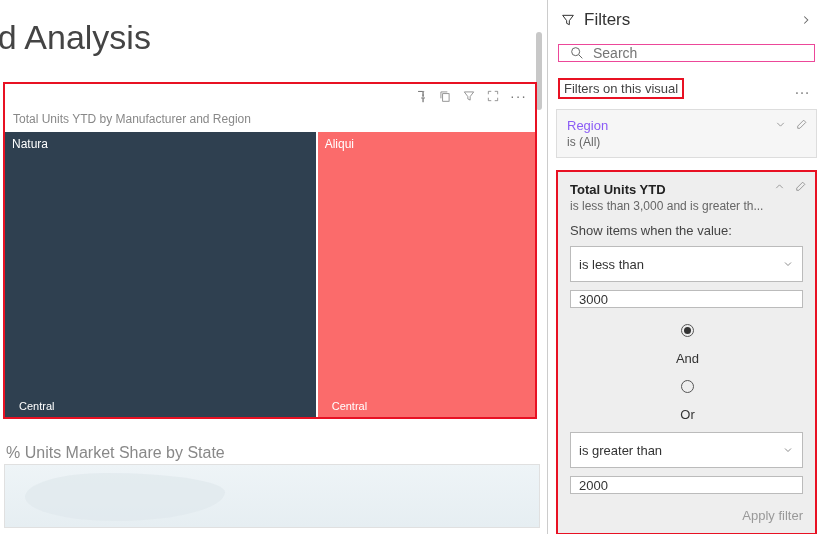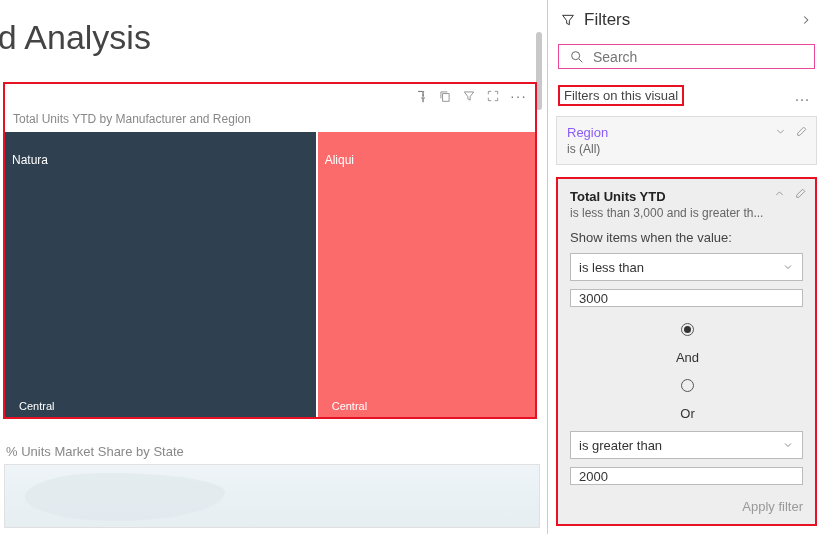--- a/index.html
+++ b/index.html
@@ -9,26 +9,26 @@
 .page-title { font-size: 34px; font-weight: 300; color: #444; padding: 18px 0 8px 0; margin-left: -40px; }
 .vscroll { position: absolute; right: 3px; top: 32px; width: 6px; height: 78px; background: #c8c8c8; border-radius: 3px; }
 
 .visual-frame { position: absolute; left: 3px; top: 82px; width: 534px; border: 2px solid #e81123; }
 .visual-toolbar { height: 24px; background: #fff; display: flex; justify-content: flex-end; align-items: center; gap: 10px; padding: 0 8px; color: #888; }
 .visual-toolbar svg { width: 14px; height: 14px; stroke: #777; fill: none; stroke-width: 1.3; }
 .tb-icon { cursor: pointer; display: flex; }
 .visual-title { font-size: 12px; color: #888; padding: 4px 8px 6px 8px; background: #fff; }
 .treemap { display: flex; height: 285px; }
 .tm-cell { position: relative; color: #fff; font-size: 12px; }
-.tm-cell .top-label { position: absolute; top: 21px; left: 7px; }
+.tm-cell .top-label { position: absolute; top: 5px; left: 7px; }
 .tm-cell .bot-label { position: absolute; bottom: 5px; left: 7px; font-size: 11px; margin-left: 7px; }
 .tm1 { width: 59%; background: #2f4050; border-right: 2px solid #fff; }
 .tm2 { width: 41%; background: #fb6b6b; }
 
-.sub-title { position: absolute; left: 6px; top: 444px; font-size: 13px; color: #888; }
+.sub-title { position: absolute; left: 6px; top: 444px; font-size: 16px; color: #888; }
 .map-stub { position: absolute; left: 4px; top: 464px; width: 536px; height: 64px; background: linear-gradient(180deg, #eef4f7, #e6eef2); border: 1px solid #e0e0e0; }
 .map-stub::before { content:""; position:absolute; left:20px; top:8px; width:200px; height:48px; background:#dfe8ec; border-radius:40% 60% 55% 45% / 50% 40% 60% 50%; opacity:.7; }
 
 
 .filters-pane { position: absolute; right: 2px; top: 0; width: 278px; height: 534px; border-left: 1px solid #ccc; background: #fff; display: flex; flex-direction: column; }
 .fp-header { display: flex; align-items: center; gap: 8px; padding: 10px 12px; }
 .fp-header svg { width: 16px; height: 16px; stroke: #333; fill: none; stroke-width: 1.5; }
 .fp-title { font-size: 17px; font-weight: 400; flex: 1; }
 .fp-header .chev { width: 14px; height: 14px; stroke: #666; }
 .search-box { margin: 4px 10px 10px 10px; border: 1px solid #ec4899; height: 34px; display: flex; align-items: center; padding: 0 10px; gap: 8px; }
@@ -41,21 +41,21 @@
 
 .filter-card { margin: 4px 8px; border: 1px solid #ddd; background: #f6f6f6; padding: 8px 10px; font-size: 13px; position: relative; }
 .filter-card .fc-title { color: #8b5cf6; }
 .filter-card .fc-sub { color: #666; font-size: 12px; margin-top: 2px; }
 .fc-icons { position: absolute; right: 8px; top: 8px; display: flex; gap: 8px; }
 .fc-icons svg { width: 13px; height: 13px; stroke: #888; fill: none; stroke-width: 1.5; }
 
 .filter-card.expanded { border: 2px solid #e81123; background: #eee; margin: 8px; padding: 10px 12px 10px 12px; }
 .filter-card.expanded .fc-title { font-weight: 600; color: #222; }
 .show-label { font-size: 13px; color: #444; margin: 10px 0 8px 0; }
-.sel { width: 100%; height: 28px; background: #fff; border: 1px solid #bbb; display: flex; align-items: center; padding: 0 8px; font-size: 13px; color: #333; position: relative; margin-bottom: 8px; }
+.sel { width: 100%; height: 36px; background: #fff; border: 1px solid #bbb; display: flex; align-items: center; padding: 0 8px; font-size: 13px; color: #333; position: relative; margin-bottom: 8px; }
 .sel .chev { position: absolute; right: 8px; width: 12px; height: 12px; stroke: #666; fill: none; stroke-width: 1.5; }
 .txt { width: 100%; height: 18px; background: #fff; border: 1px solid #bbb; padding: 0 8px; font-size: 13px; color: #333; margin-bottom: 10px; }
 .radio-row { display: flex; gap: 14px; align-items: center; margin: 6px 0 10px 2px; font-size: 13px; color: #333; flex-direction: column; }
 .radio { width: 13px; height: 13px; border: 1px solid #555; border-radius: 50%; display: inline-flex; align-items: center; justify-content: center; }
 .radio.checked::after { content:""; width: 7px; height: 7px; background: #333; border-radius: 50%; }
 .apply { text-align: right; font-size: 13px; color: #999; margin-top: 4px; }
 </style>
 </head>
 <body>
 

